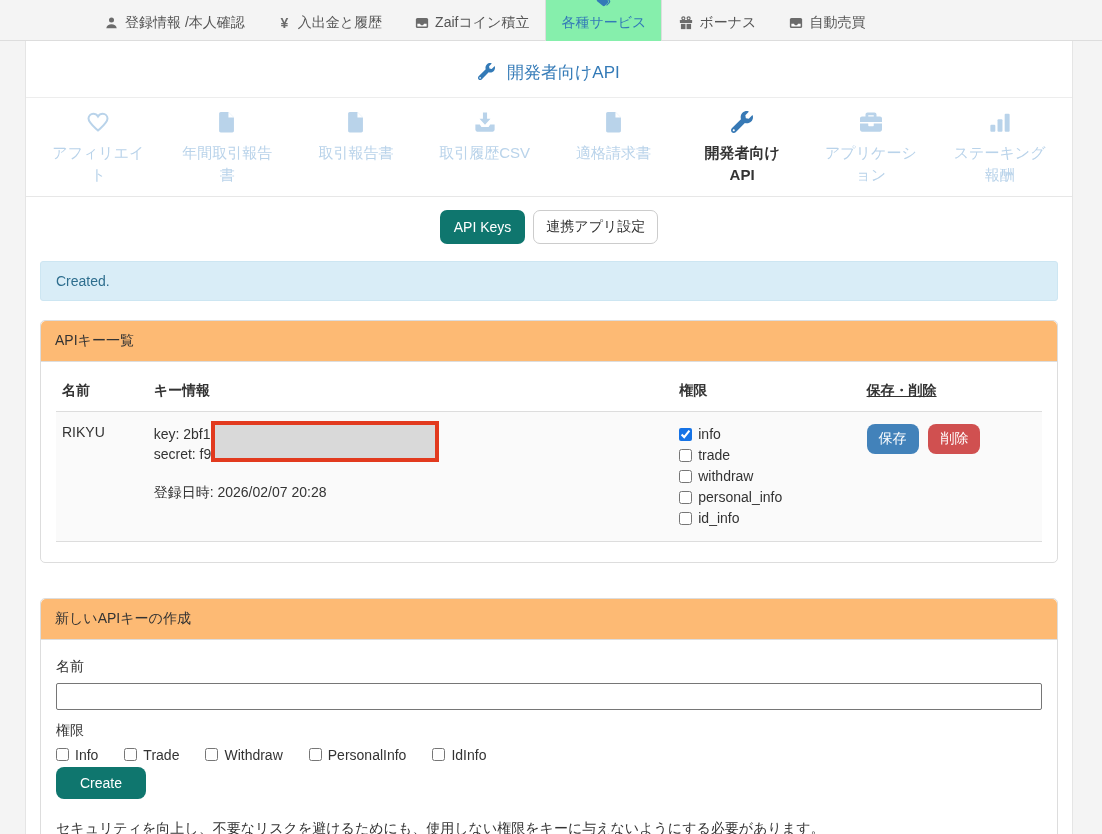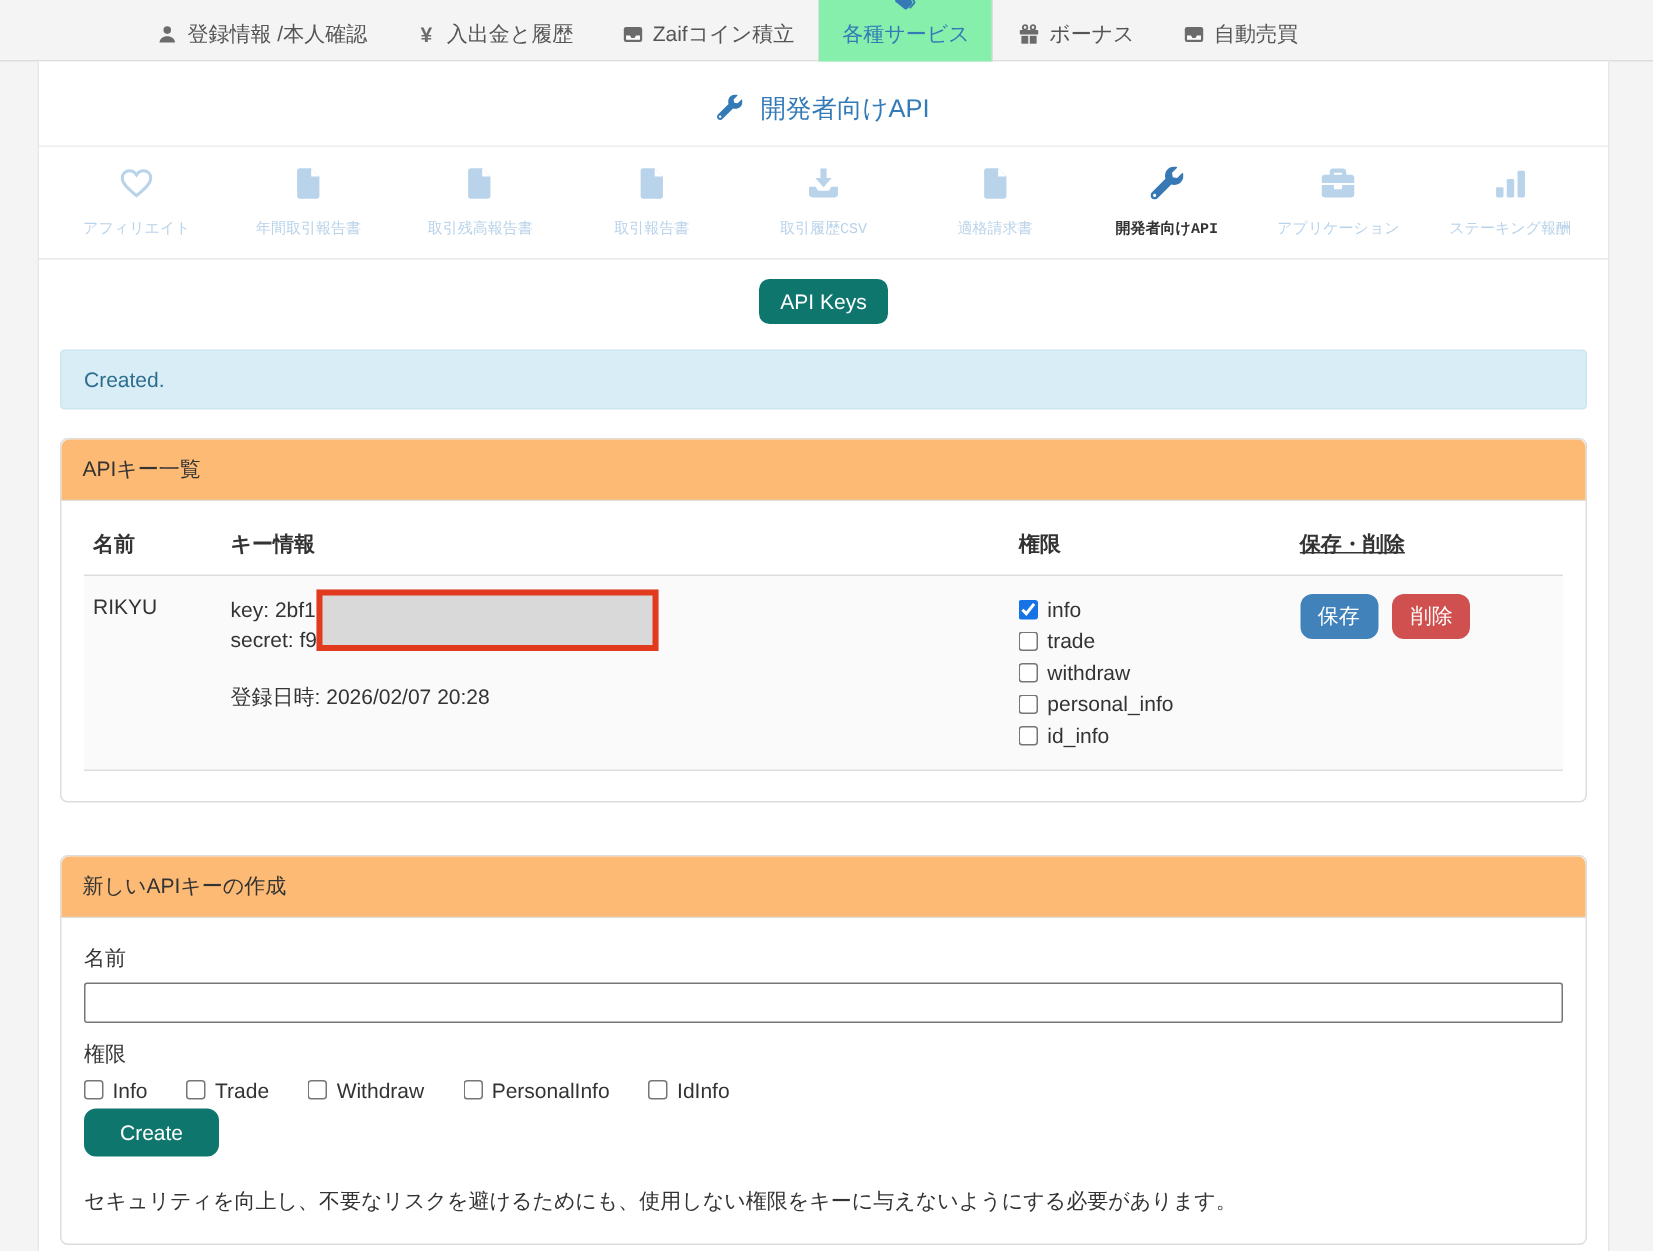--- a/index.html
+++ b/index.html
@@ -20,21 +20,21 @@
 
   .page-title-row { text-align:center; padding:20px 0 13px; border-bottom:1px solid #ededed;
     color:#337ab7; font-size:17px; }
   .page-title-row svg { vertical-align:-2px; margin-right:7px; }
 
   
   .svc-nav { display:flex; padding:13px 8px 10px; border-bottom:1px solid #e7e7e7; }
   .svc { flex:1; text-align:center; color:#b9d3ea; cursor:pointer; }
   .svc-icon { display:block; height:26px; margin-bottom:5px; }
   .svc-icon svg { height:22px; }
-  .svc-label { display:inline-block; max-width:96px; font-size:10px; line-height:1.45;font-family:Liberation Mono, monospace; }
+  .svc-label { display:inline-block; max-width:96px; font-size:15px; line-height:1.45; }
   .svc.active { color:#333; }
   .svc.active .svc-icon { color:#3779b5; }
   .svc.active .svc-label { font-weight:bold; }
 
   
   .view-switch { display:flex; justify-content:center; gap:8px; margin-top:13px; }
   .btn { border:none; border-radius:7px; font-size:14px; cursor:pointer; font-family:inherit; }
   .btn-blue { background:#0f766e; color:#fff; padding:7px 14px; }
   .btn-ghost { background:#fff; color:#333; border:1px solid #ccc; padding:7px 12px; }
 
@@ -152,27 +152,20 @@
             <path d="M2.5 1h7l5 5v12c0 .8-.7 1.5-1.5 1.5H2.5c-.8 0-1.5-.7-1.5-1.5V2.5C1 1.7 1.7 1 2.5 1z"></path>
             <path fill="#fff" d="M9.5 1v5h5z"></path>
           </svg></span>
       <span class="svc-label">年間取引報告書</span>
     </div>
     <div class="svc">
       <span class="svc-icon"><svg viewBox="0 0 16 20" fill="currentColor">
             <path d="M2.5 1h7l5 5v12c0 .8-.7 1.5-1.5 1.5H2.5c-.8 0-1.5-.7-1.5-1.5V2.5C1 1.7 1.7 1 2.5 1z"></path>
             <path fill="#fff" d="M9.5 1v5h5z"></path>
           </svg></span>
-      <span class="svc-label">取引残高報告書</span>
-    </div>
-    <div class="svc">
-      <span class="svc-icon"><svg viewBox="0 0 16 20" fill="currentColor">
-            <path d="M2.5 1h7l5 5v12c0 .8-.7 1.5-1.5 1.5H2.5c-.8 0-1.5-.7-1.5-1.5V2.5C1 1.7 1.7 1 2.5 1z"></path>
-            <path fill="#fff" d="M9.5 1v5h5z"></path>
-          </svg></span>
       <span class="svc-label">取引報告書</span>
     </div>
     <div class="svc">
       <span class="svc-icon"><svg viewBox="0 0 16 16" fill="currentColor">
             <path d="M6.5 1h3v4.6H12L8 10 4 5.6h2.5z"></path>
             <path d="M1 9.8h3.2l1.2 1.9h5.2l1.2-1.9H15v3.7c0 .8-.7 1.5-1.5 1.5h-11c-.8 0-1.5-.7-1.5-1.5z"></path>
           </svg></span>
       <span class="svc-label">取引履歴CSV</span>
     </div>
     <div class="svc">
@@ -199,20 +192,21 @@
             <rect x="1" y="10" width="3.6" height="5" rx=".7"></rect>
             <rect x="6.2" y="6" width="3.6" height="9" rx=".7"></rect>
             <rect x="11.4" y="2" width="3.6" height="13" rx=".7"></rect>
           </svg></span>
       <span class="svc-label">ステーキング報酬</span>
     </div>
   </nav>
 
   <div class="view-switch">
     <button class="btn btn-blue">API Keys</button>
+    <button class="btn btn-ghost">連携アプリ設定</button>
   </div>
 
   <div class="alert">Created.</div>
 
   <section class="panel">
     <div class="panel-heading">APIキー一覧</div>
     <div class="panel-body">
       <table>
         <thead>
           <tr>

